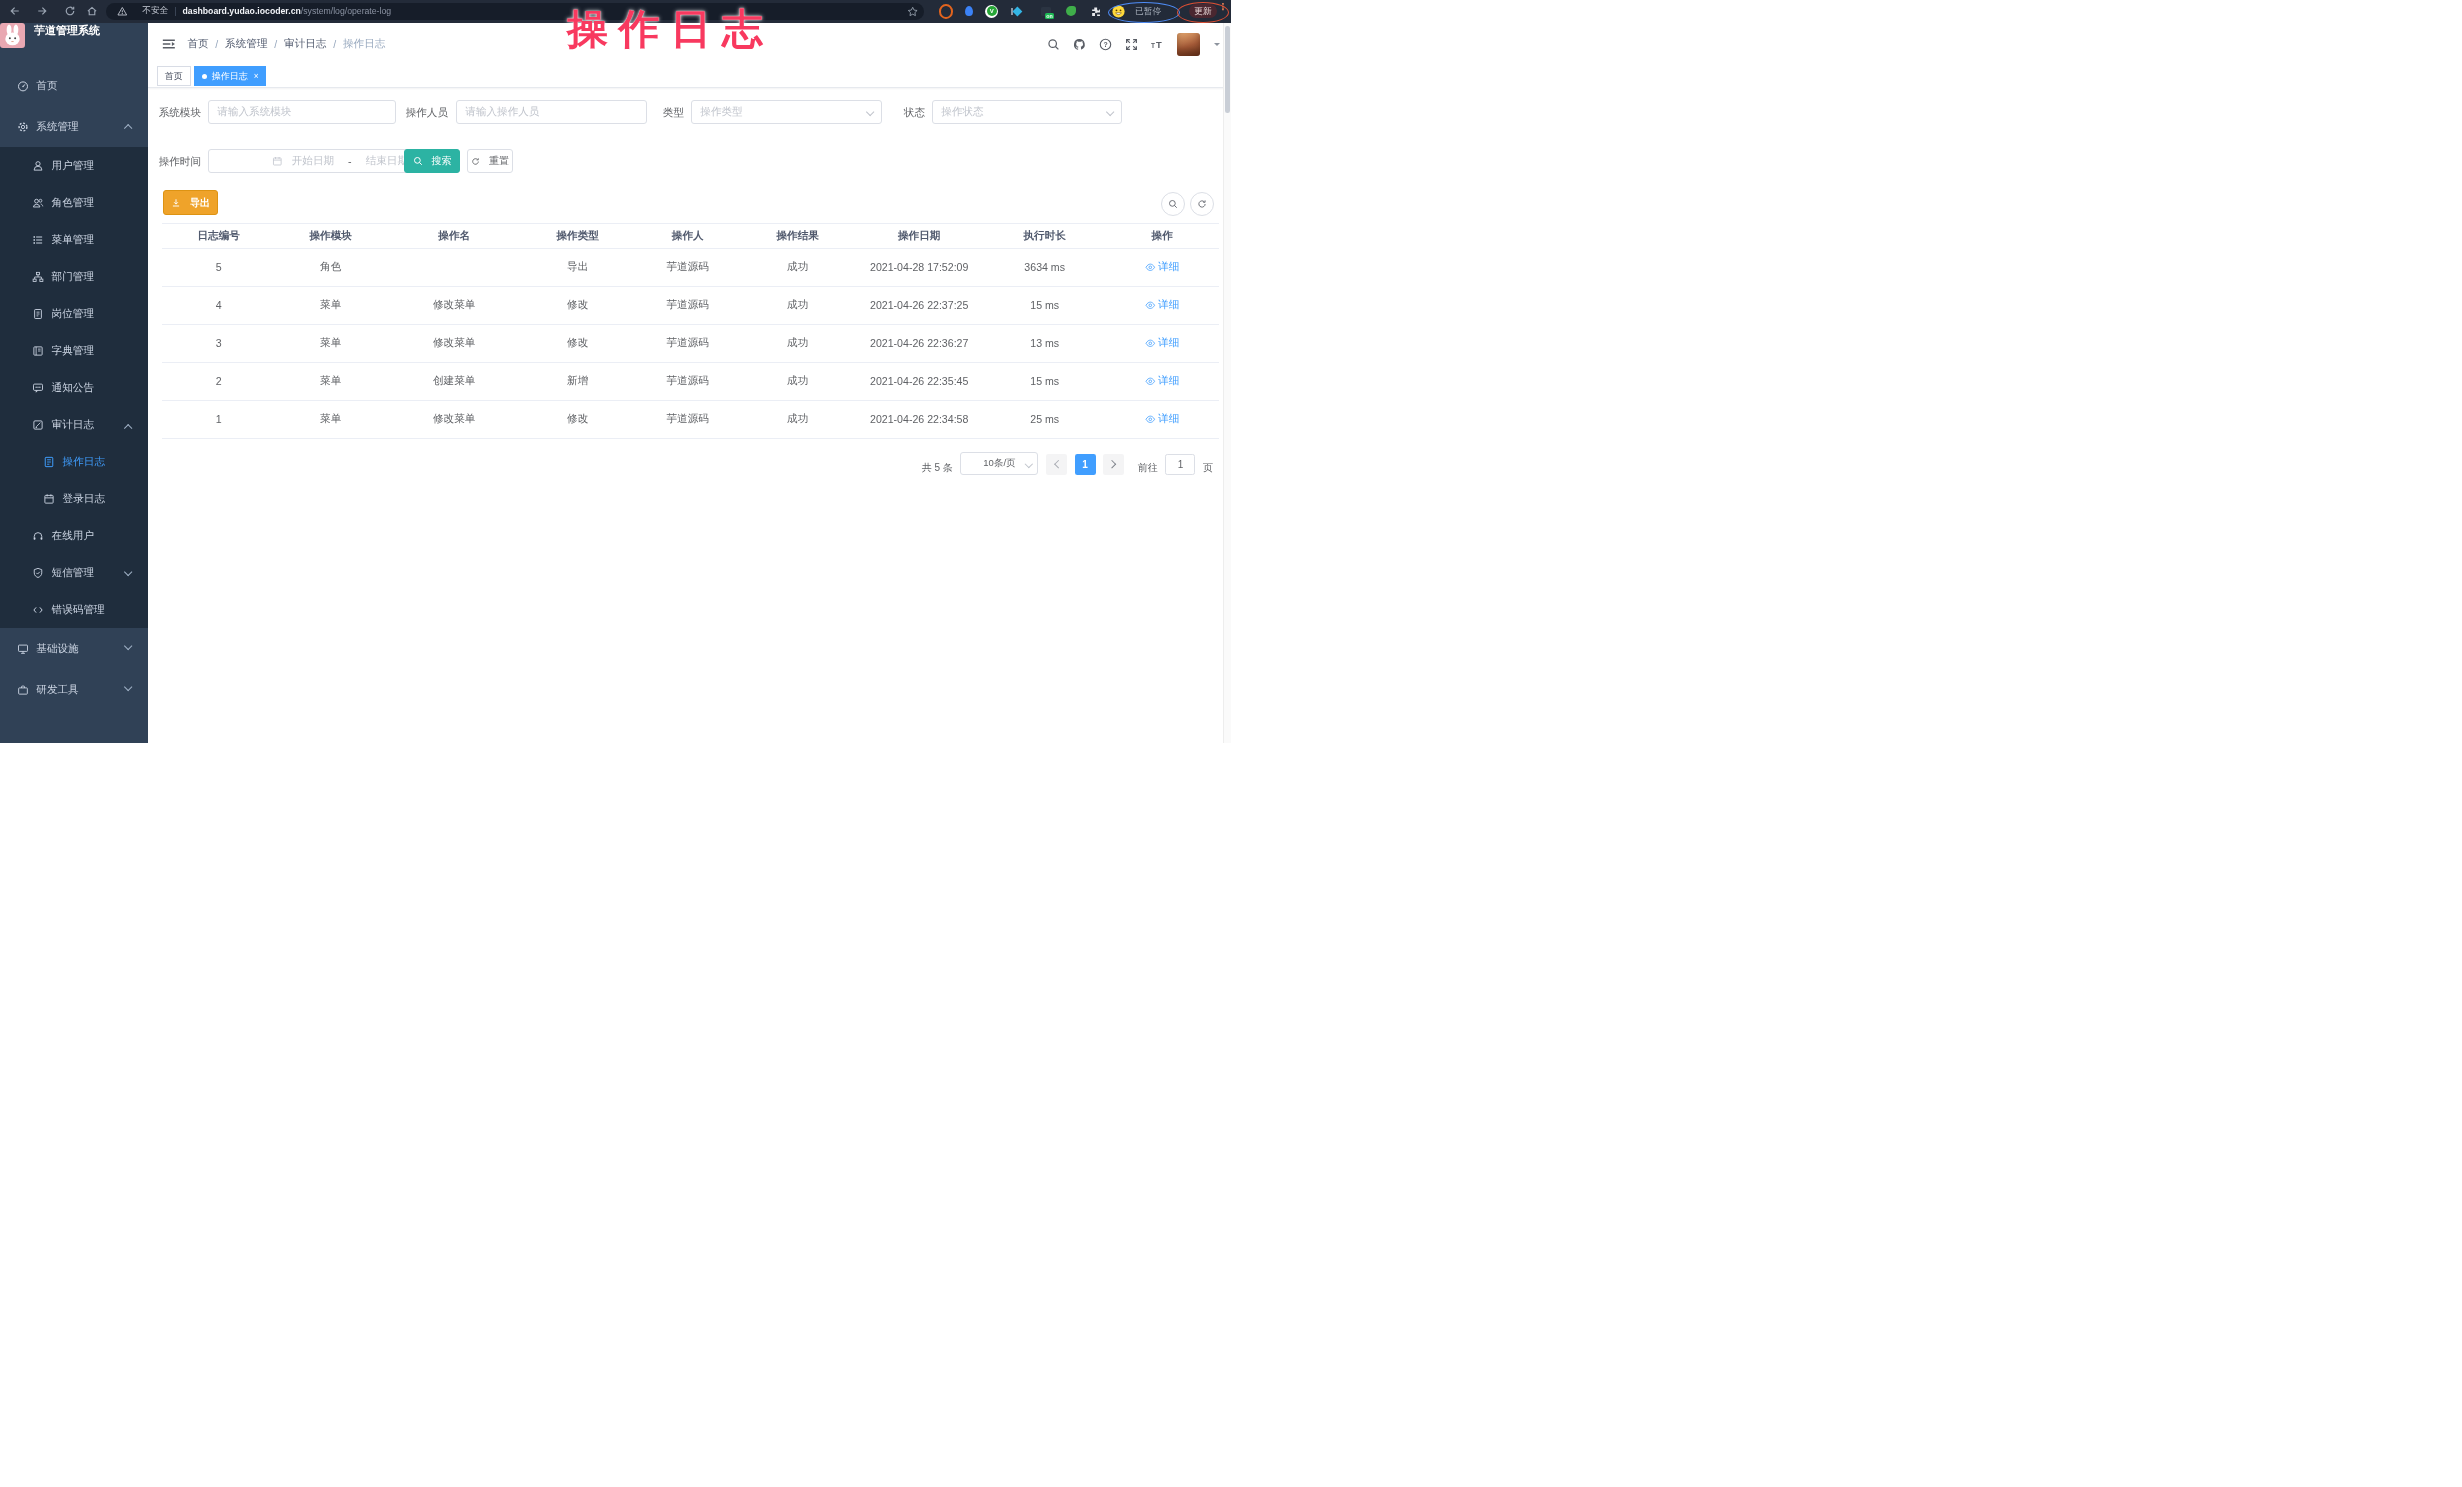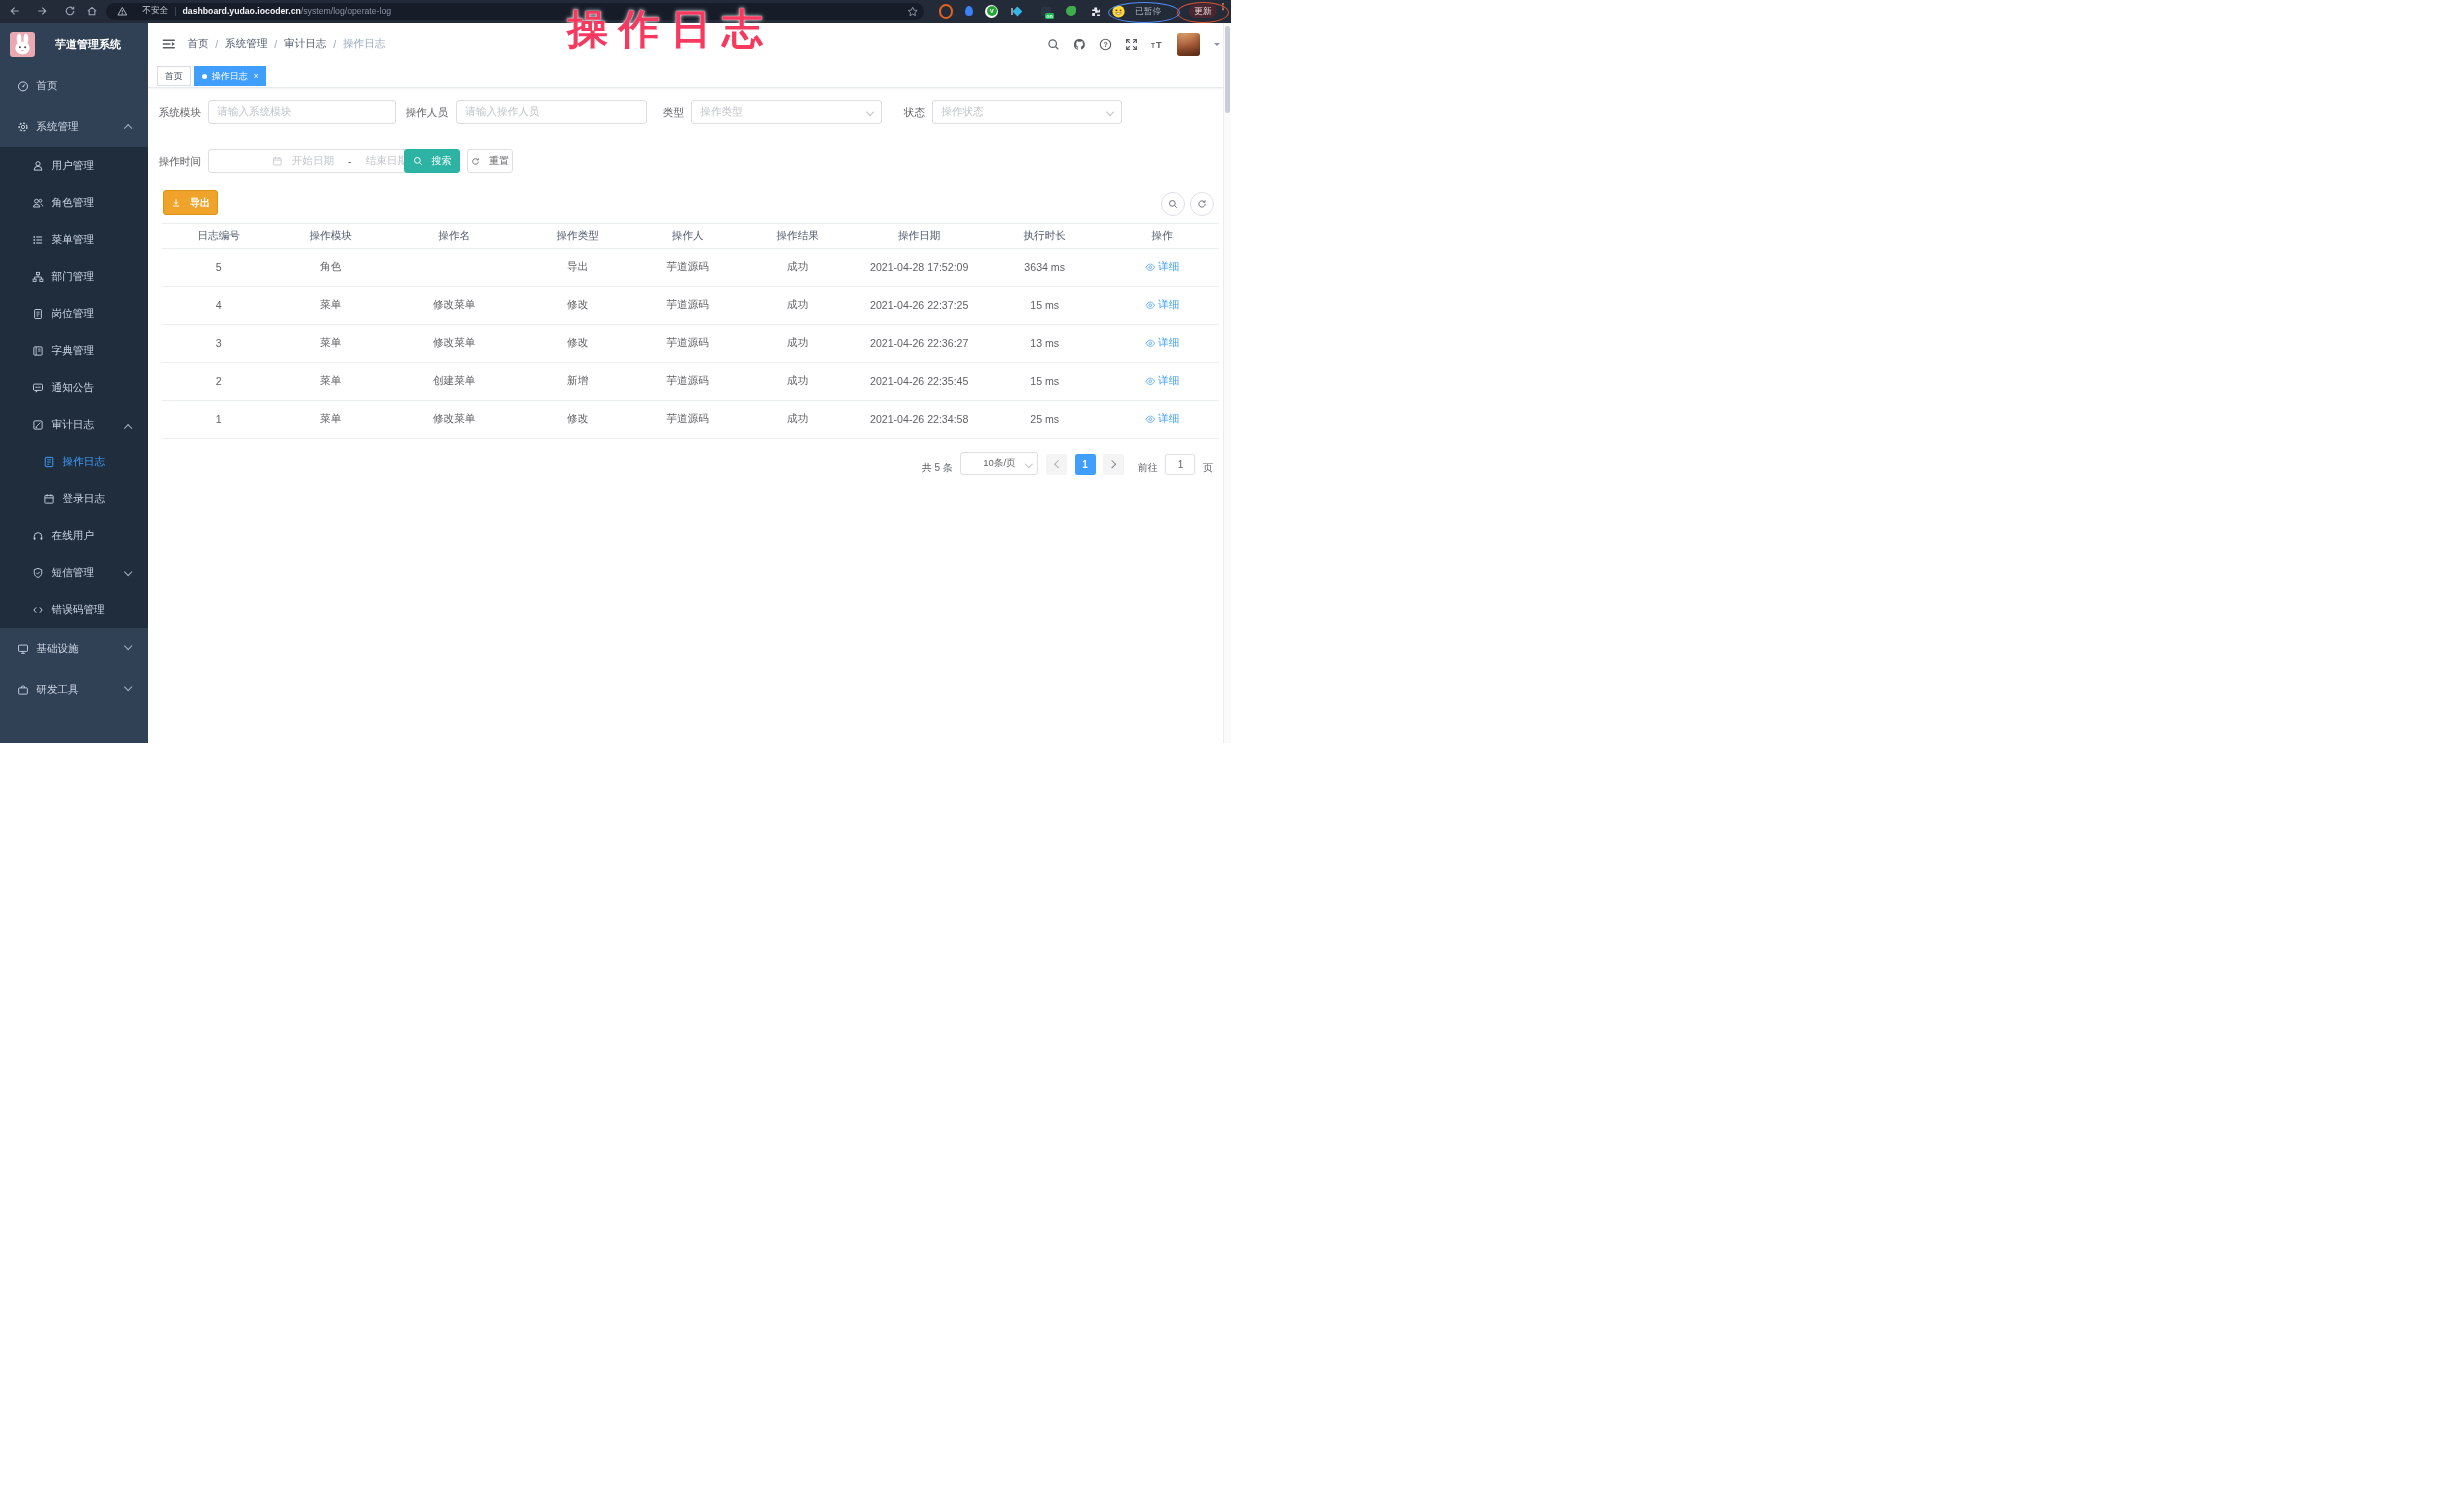--- a/index.html
+++ b/index.html
@@ -25,21 +25,21 @@
   .oval{position:absolute;border-radius:50%;pointer-events:none}
   .oval.blue{left:1108px;top:1.5px;width:70px;height:19px;border:1.5px solid #4f8df7}
   .oval.red{left:1177px;top:1.5px;width:50px;height:19px;border:1.5px solid #df4f33}
 
   
   .pinknote{position:absolute;left:567px;top:1.5px;z-index:40;font-size:41px;font-weight:bold;color:#f8395f;
             letter-spacing:10.6px;text-shadow:0 0 1.5px #fff,0 0 4.6px rgba(255,255,255,.85);pointer-events:none}
 
   
   .sidebar{position:absolute;left:0;top:23px;width:148px;bottom:0;background:#304156;z-index:3}
-  .logo{height:42px;display:flex;align-items:center;gap:20px;padding-left:10px}
+  .logo{height:42px;display:flex;align-items:flex-start;gap:9px;}
   .logo .ttl{color:#fff;font-size:11px;font-weight:bold}
   .mi{display:flex;align-items:center;gap:7.6px;height:41px;padding-left:16.7px;color:#cdd6e4;font-size:10.6px;cursor:pointer;position:relative}
   .submenu{background:#1f2d3d}
   .submenu .mi{height:37px;padding-left:32px}
   .submenu .mi.deep{padding-left:43px}
   .mi.active{color:#409eff}
   .mi .car{position:absolute;right:16.7px;width:5.3px;height:5.3px;border-right:1.2px solid #9fb0c5;border-bottom:1.2px solid #9fb0c5}
   .car.up{transform:rotate(-135deg);top:19px}
   .car.down{transform:rotate(45deg);top:15px}
   .mic{width:12px;height:12px;flex:0 0 12px}
@@ -75,21 +75,21 @@
   .btn{position:absolute;height:24px;border-radius:3px;display:flex;align-items:center;justify-content:center;gap:9px;font-size:10px;cursor:pointer;box-sizing:border-box}
   .btn.search{background:#2cb3a3;border:0.8px solid #2cb3a3;color:#fff}
   .btn.reset{background:#fff;border:0.8px solid #dcdfe6;color:#606266}
   .btn.export{background:#efa32a;border:0.8px solid #dd9313;color:#fff;font-weight:bold}
   .cbtn{position:absolute;width:22px;height:22px;border-radius:50%;border:0.8px solid #dcdfe6;background:#fff;display:flex;align-items:center;justify-content:center;cursor:pointer}
 
   
   .tbl{position:absolute;left:13.7px;top:136px;width:1057px;font-size:10.6px}
   .trow{display:grid;grid-template-columns:114px 110px 137px 110px 110px 110px 133px 118px 117px;align-items:center}
   .trow>div{text-align:center;overflow:hidden;white-space:nowrap}
-  .thead{height:23.5px;border-top:0.8px solid #ebeef5;border-bottom:0.8px solid #ebeef5;color:#515a6e;font-weight:normal}
+  .thead{height:23.5px;border-top:0.8px solid #ebeef5;border-bottom:0.8px solid #ebeef5;color:#515a6e;font-weight:bold}
   .tr{height:37px;border-bottom:0.8px solid #ebeef5;color:#606266}
   .detail{color:#409eff;display:inline-flex;align-items:center;gap:2.3px;cursor:pointer;justify-content:center}
 
   
   .pgn{position:absolute;top:367px;right:18px;height:21px;display:flex;align-items:flex-end;gap:7.6px;font-size:10px;color:#606266}
   .psel{width:76px;height:21px;border:0.8px solid #dcdfe6;border-radius:3px;position:relative;display:flex;align-items:center;justify-content:center;color:#606266;font-size:9.5px}
   .psel .chev{position:absolute;right:6px;top:8.3px;width:4.6px;height:4.6px;border-right:1px solid #c0c4cc;border-bottom:1px solid #c0c4cc;transform:rotate(45deg)}
   .pbtn{width:21px;height:21px;border-radius:2.3px;background:#f4f4f5;display:flex;align-items:center;justify-content:center;cursor:pointer}
   .pbtn .ar{width:5.3px;height:5.3px;border-right:1.2px solid #a8abb2;border-bottom:1.2px solid #a8abb2}
   .ar.l{transform:rotate(135deg);margin-left:2.3px}

